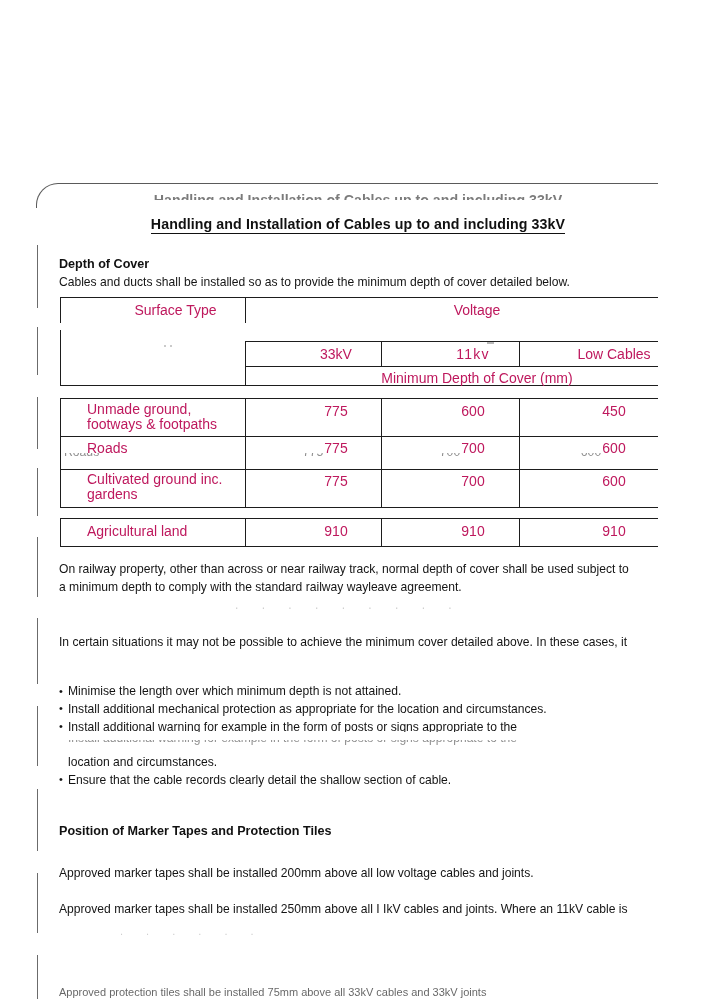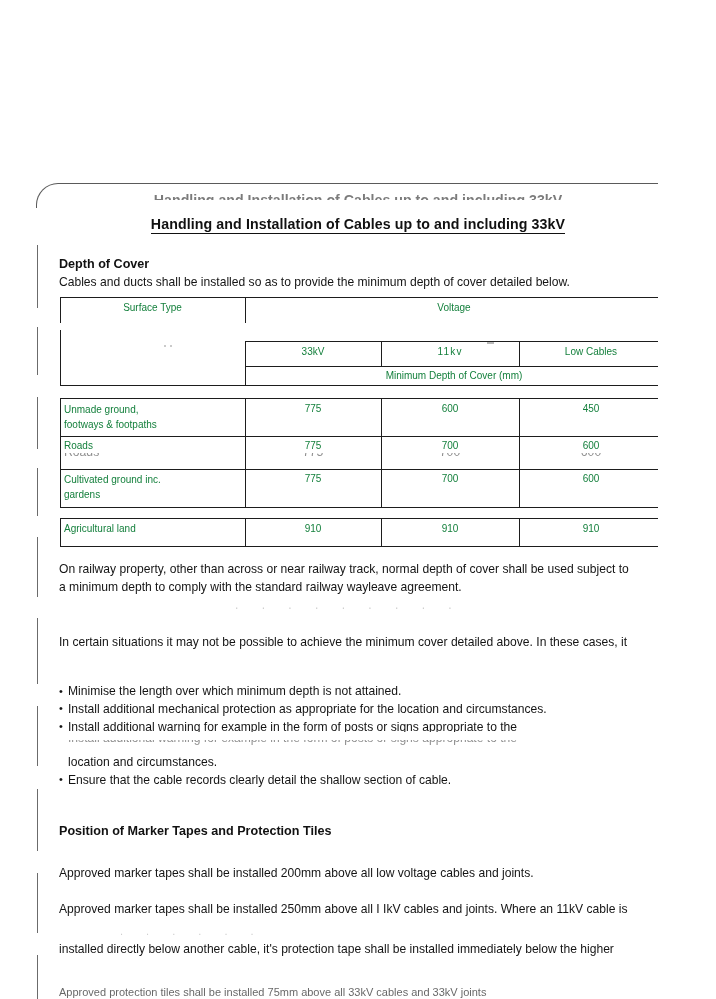--- a/index.html
+++ b/index.html
@@ -123,22 +123,23 @@
   .hline {
     position: absolute;
     border-top: 1.3px solid #1d1d1d;
   }
   .vline {
     position: absolute;
     border-left: 1.3px solid #1d1d1d;
   }
   .tcell {
     position: absolute;
-    font-size: 10px;
-    color: #15803d;
+    font-size: 14px;
+    color: #be185d;
+    padding-left: 23px;
   }
   .tcell.ctr { text-align: center; }
 
   
   .tear {
     position: absolute;
     background: #ffffff;
   }
   .ghost-line {
     position: absolute;
@@ -333,21 +334,20 @@
 
   <div class="h2" style="left:59px; top:824px;">Position of Marker Tapes and Protection Tiles</div>
 
   <div class="para" style="left:59px; top:865px; width:620px; white-space:nowrap;">Approved marker tapes shall be installed 200mm above all low voltage cables and joints.</div>
 
   <div class="para" style="left:59px; top:901px; width:624px; white-space:nowrap;">Approved marker tapes shall be installed 250mm above all I IkV cables and joints. Where an 11kV cable is</div>
 
   <div class="faint-row" style="left:120px; top:925px; font-size:11px;">. .  .  .  .   .</div>
 
   <div class="para" style="left:59px; top:941px; width:626px;">
-    <div style="white-space:nowrap;">installed directly below another cable, it's protection tape shall be installed immediately below the higher</div>
   </div>
 
   <div class="ghost-line" style="left:59px; top:988px; width:620px; height:11px; opacity:.75;">
     <div style="position:relative; height:20px;">
       <span style="position:absolute; left:0; top:-2px; font-size:11px; white-space:nowrap;">Approved protection tiles shall be installed 75mm above all 33kV cables and 33kV joints</span>
     </div>
   </div>
 
 </div>
 

